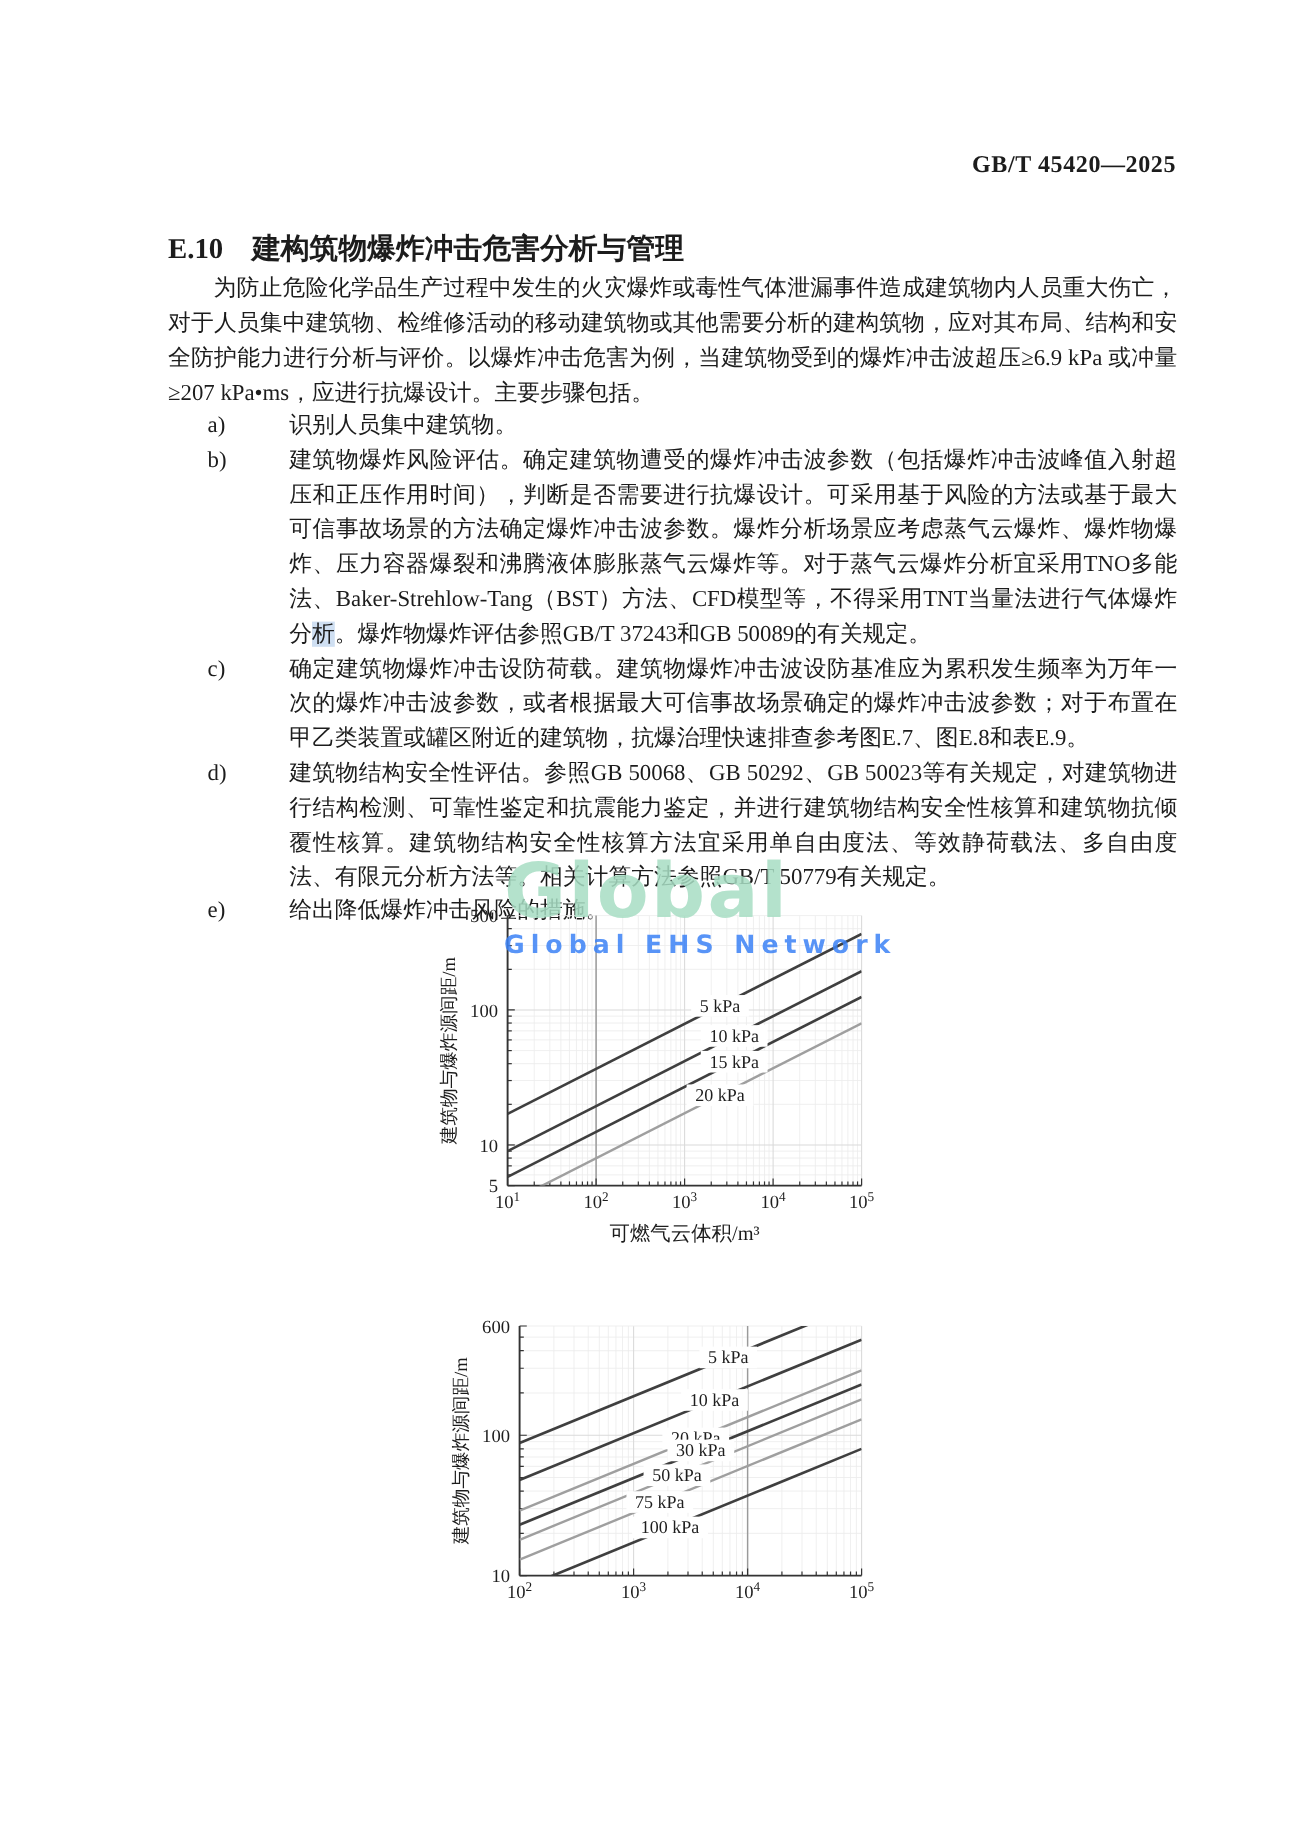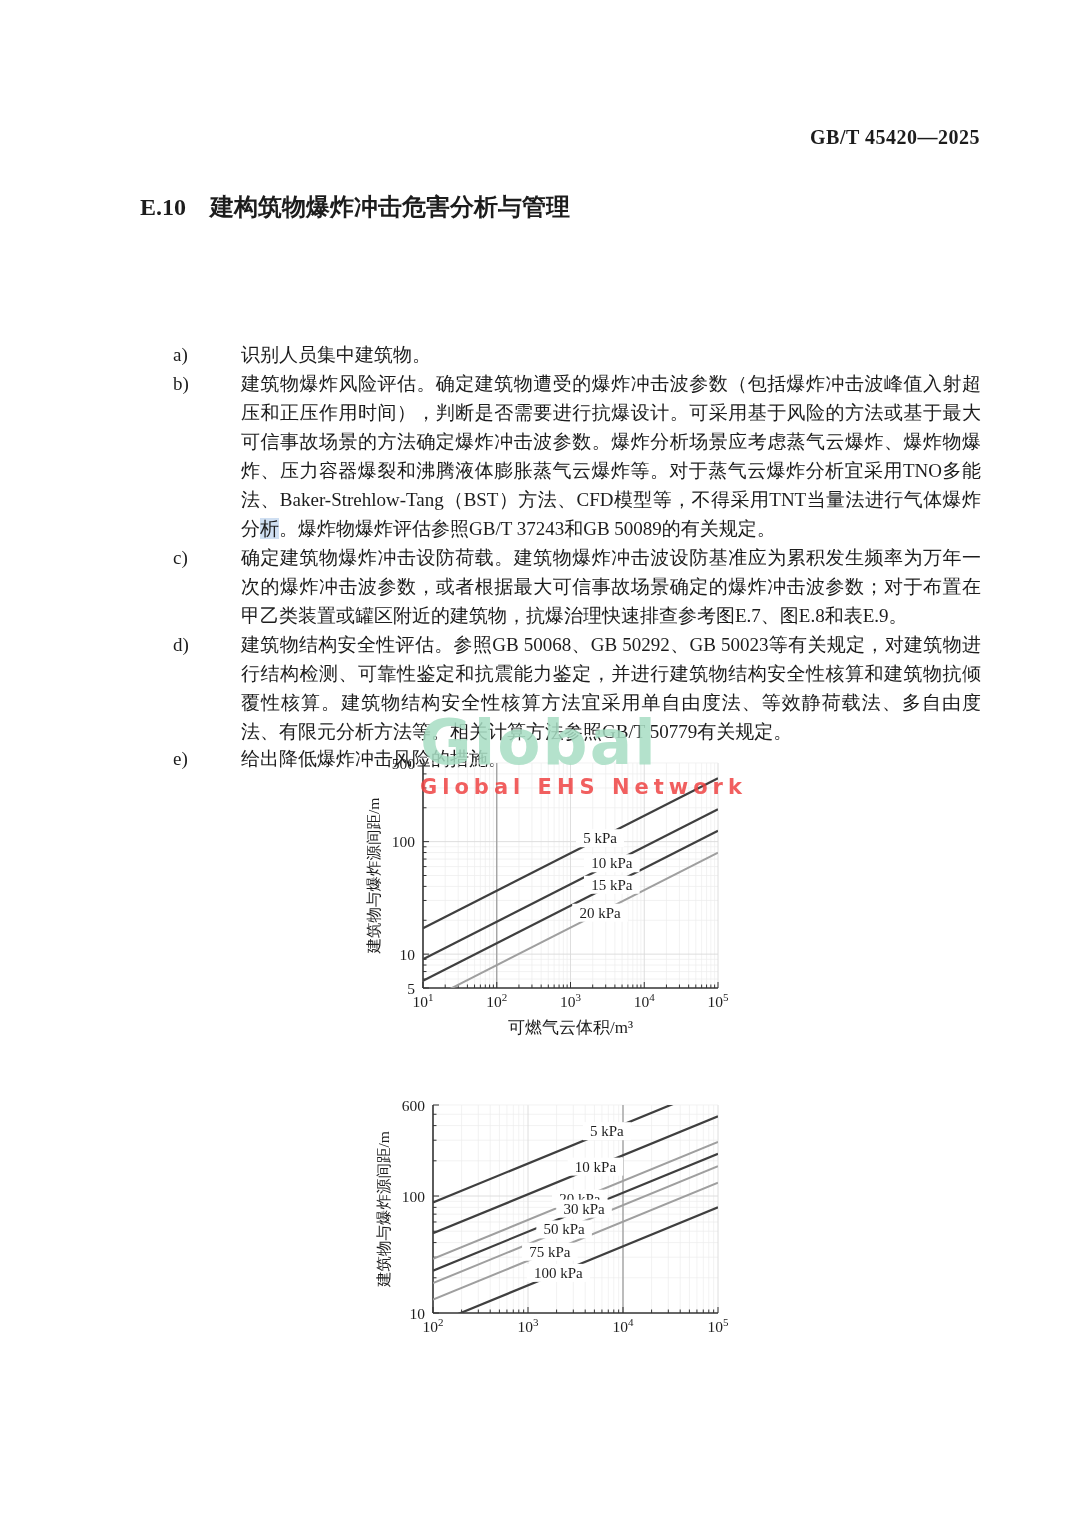--- a/index.html
+++ b/index.html
@@ -51,20 +51,21 @@
 <body>
 
 <div class="page">
 
   <div class="doc-code">GB/T 45420—2025</div>
 
   <div class="section-heading">
     <span class="num">E.10</span><span>建构筑物爆炸冲击危害分析与管理</span>
   </div>
 
+  <div class="para">为防止危险化学品生产过程中发生的火灾爆炸或毒性气体泄漏事件造成建筑物内人员重大伤亡，对于人员集中建筑物、检维修活动的移动建筑物或其他需要分析的建构筑物，应对其布局、结构和安全防护能力进行分析与评价。以爆炸冲击危害为例，当建筑物受到的爆炸冲击波超压≥6.9 kPa 或冲量≥207 kPa•ms，应进行抗爆设计。主要步骤包括。</div>
 
   <div class="list-item" id="item-a">
     <span class="lbl">a)</span>
     <span class="txt">识别人员集中建筑物。</span>
   </div>
 
   <div class="list-item" id="item-b">
     <span class="lbl">b)</span>
     <span class="txt"><span>建筑物爆炸风险评估。确定建筑物遭受的爆炸冲击波参数（包括爆炸冲击波峰值入射超压和正压作用时间），判断是否需要进行抗爆设计。可采用基于风险的方法或基于最大可信事故场景的方法确定爆炸冲击波参数。爆炸分析场景应考虑蒸气云爆炸、爆炸物爆炸、压力容器爆裂和沸腾液体膨胀蒸气云爆炸等。对于蒸气云爆炸分析宜采用TNO多能法、Baker-Strehlow-Tang（BST）方法、CFD模型等，不得采用TNT当量法进行气体爆炸分</span><span class="hl">析</span><span>。爆炸物爆炸评估参照GB/T 37243和GB 50089的有关规定。</span></span>
   </div>
@@ -79,21 +80,21 @@
     <span class="txt">建筑物结构安全性评估。参照GB 50068、GB 50292、GB 50023等有关规定，对建筑物进行结构检测、可靠性鉴定和抗震能力鉴定，并进行建筑物结构安全性核算和建筑物抗倾覆性核算。建筑物结构安全性核算方法宜采用单自由度法、等效静荷载法、多自由度法、有限元分析方法等。相关计算方法参照GB/T 50779有关规定。</span>
   </div>
 
   <div class="list-item" id="item-e">
     <span class="lbl">e)</span>
     <span class="txt">给出降低爆炸冲击风险的措施。</span>
   </div>
 
   <div class="wm-ehs">
     <div class="wm-brand" style="color: rgb(168, 222, 196);">Global</div>
-    <div class="wm-tagline" style="color: #ef4444;">Global EHS Network</div>
+    <div class="wm-tagline" style="color: #3b82f6;">Global EHS Network</div>
   </div>
 
   <div class="chart" id="chart-fig-e7">
     <svg id="chart0" width="400" height="302" viewBox="0 0 400 302">
         <defs>
           <clipPath id="clip0">
             <rect x="68" y="25" width="295" height="225"></rect>
           </clipPath>
         </defs>
         <g stroke="#ececec" stroke-width="0.7">

